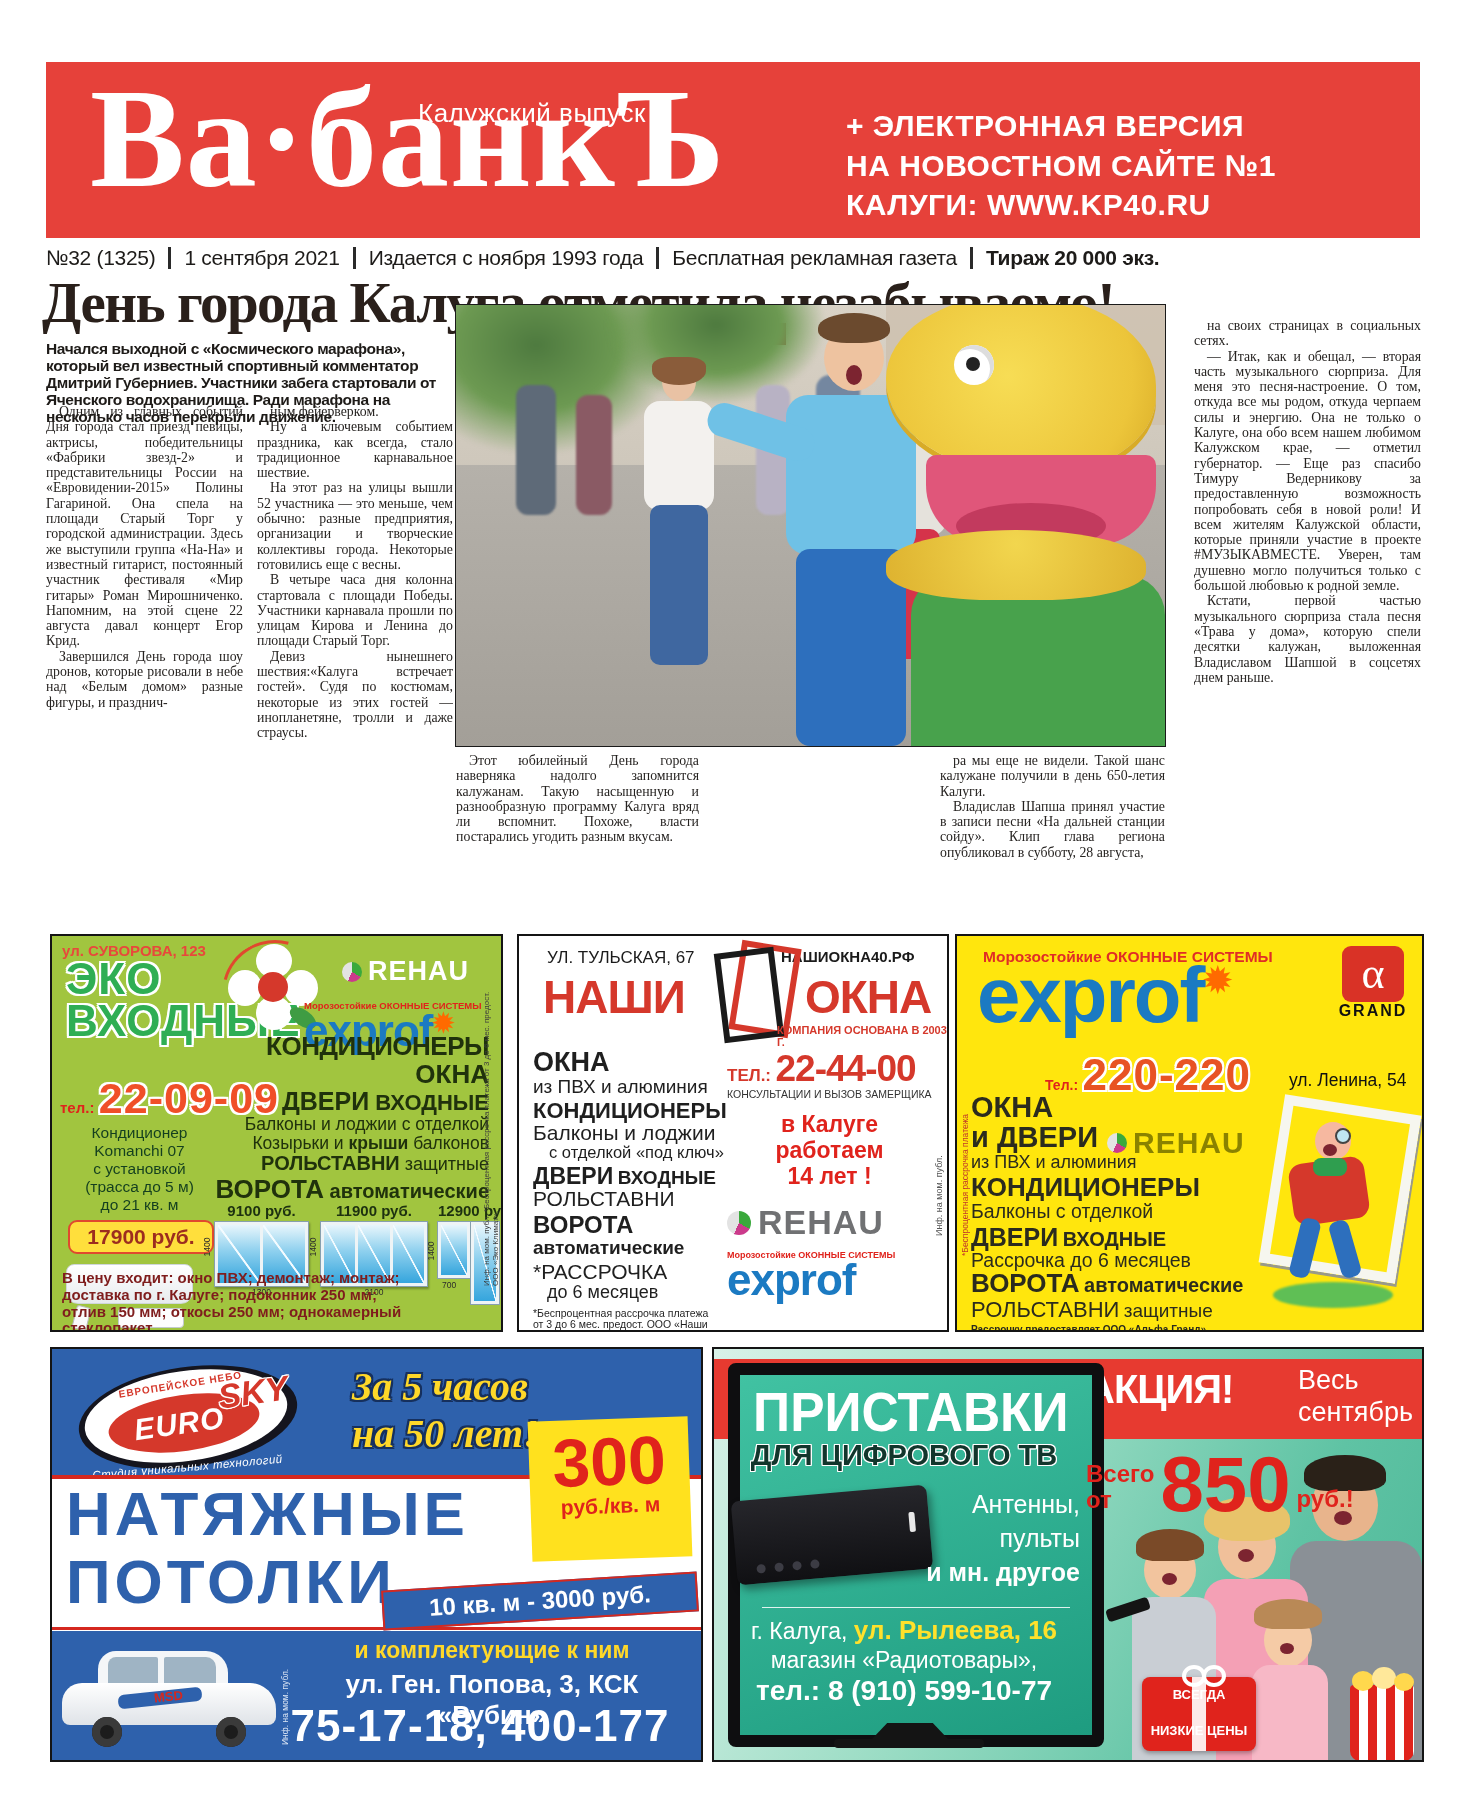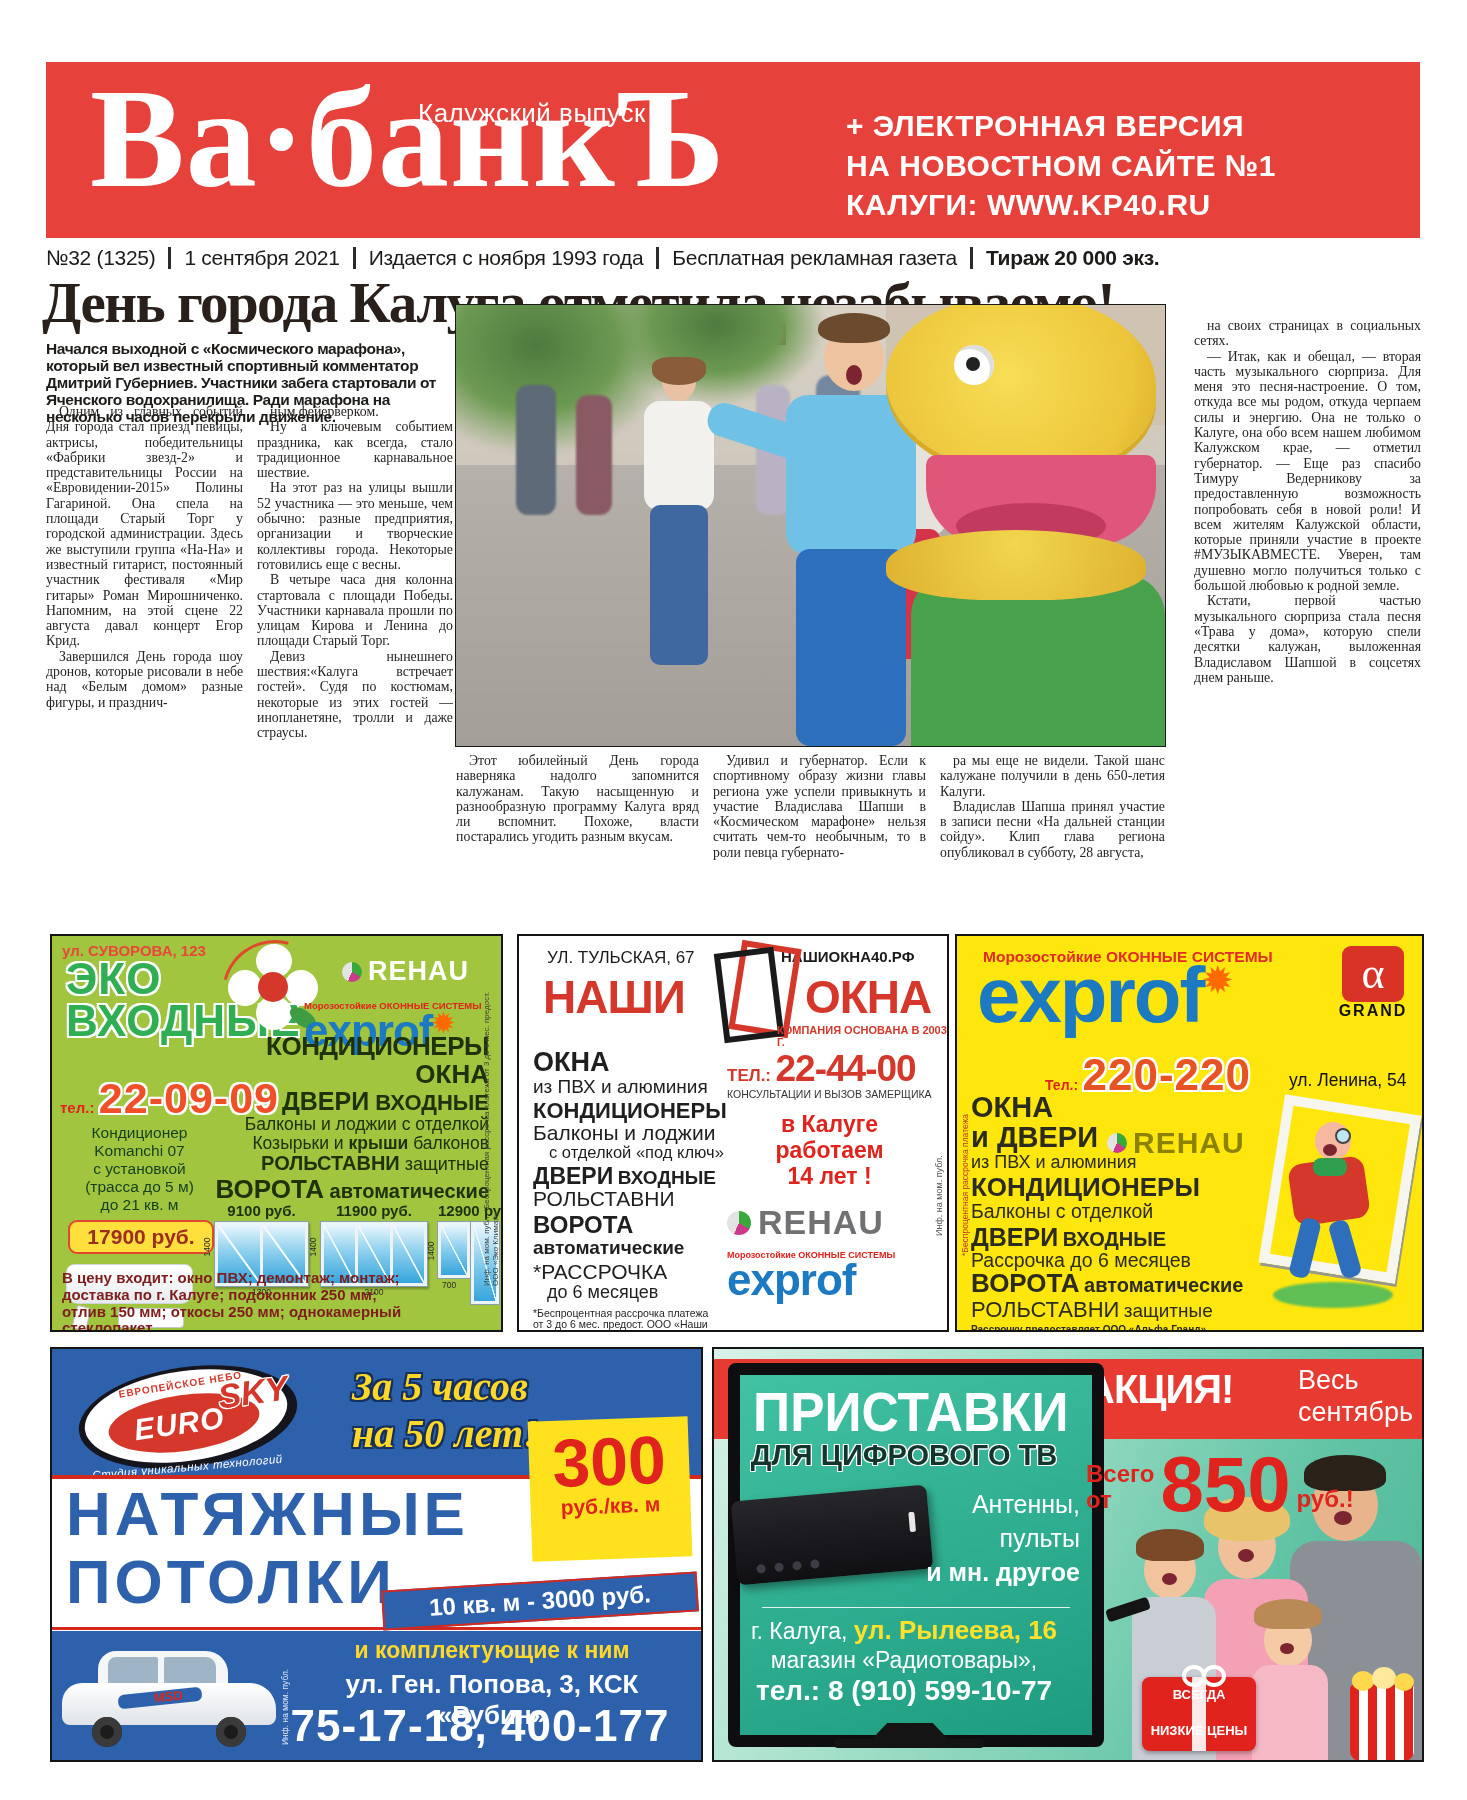--- a/index.html
+++ b/index.html
@@ -120,23 +120,20 @@
     <div class="abs" style="left:430px;top:-10px;width:270px;height:180px;background:radial-gradient(circle at 45% 45%,#f7dd55,#ecc53a 70%,#d8ab27);border-radius:48% 52% 45% 55%;box-shadow:0 6px 0 #d8ab27"></div>
     <div class="abs" style="left:470px;top:150px;width:230px;height:90px;background:#e0567a;border-radius:10px 10px 60px 60px"></div>
     <div class="abs" style="left:500px;top:198px;width:150px;height:46px;background:#c23a5e;border-radius:50%"></div>
     <div class="abs" style="left:430px;top:225px;width:260px;height:70px;background:radial-gradient(circle at 50% 20%,#f2d64e,#ddb12e);border-radius:50% 50% 40% 40%"></div>
     <div class="abs ph-head" style="left:498px;top:40px;width:40px;height:40px;background:#fff;box-shadow:inset -4px 4px 0 #ddd"></div>
     <div class="abs ph-head" style="left:510px;top:52px;width:14px;height:14px;background:#222"></div>
   </div>
 
   <div class="abs bodycol" style="left:456px;top:753px;width:243px;height:175px;overflow:hidden">
     <p>Этот юбилейный День города наверняка надолго запомнится калужанам. Такую насыщенную и разнообразную программу Калуга вряд ли вспомнит. Похоже, власти постарались угодить разным вкусам.</p>
-  </div>
-  <div class="abs bodycol" style="left:713px;top:753px;width:213px;height:175px;overflow:hidden">
-    <p>Удивил и губернатор. Если к спортивному образу жизни главы региона уже успели привыкнуть и участие Владислава Шапши в «Космическом марафоне» нельзя считать чем-то необычным, то в роли певца губернато-</p>
   </div>
   <div class="abs bodycol" style="left:940px;top:753px;width:225px;height:175px;overflow:hidden">
     <p>ра мы еще не видели. Такой шанс калужане получили в день 650-летия Калуги.</p>
     <p>Владислав Шапша принял участие в записи песни «На дальней станции сойду». Клип глава региона опубликовал в субботу, 28 августа,</p>
   </div>
   <div class="abs bodycol" style="left:1194px;top:318px;width:227px;height:515px;overflow:hidden">
     <p>на своих страницах в социальных сетях.</p>
     <p>— Итак, как и обещал, — вторая часть музыкального сюрприза. Для меня это песня-настроение. О том, откуда все мы родом, откуда черпаем силы и энергию. Она не только о Калуге, она обо всем нашем любимом Калужском крае, — отметил губернатор. — Еще раз спасибо Тимуру Ведерникову за предоставленную возможность попробовать себя в новой роли! И всем жителям Калужской области, которые приняли участие в проекте #МУЗЫКАВМЕСТЕ. Уверен, там душевно могло получиться только с большой любовью к родной земле.</p>
     <p>Кстати, первой частью музыкального сюрприза стала песня «Трава у дома», которую спели десятки калужан, выложенная Владиславом Шапшой в соцсетях днем раньше.</p>
   </div>

